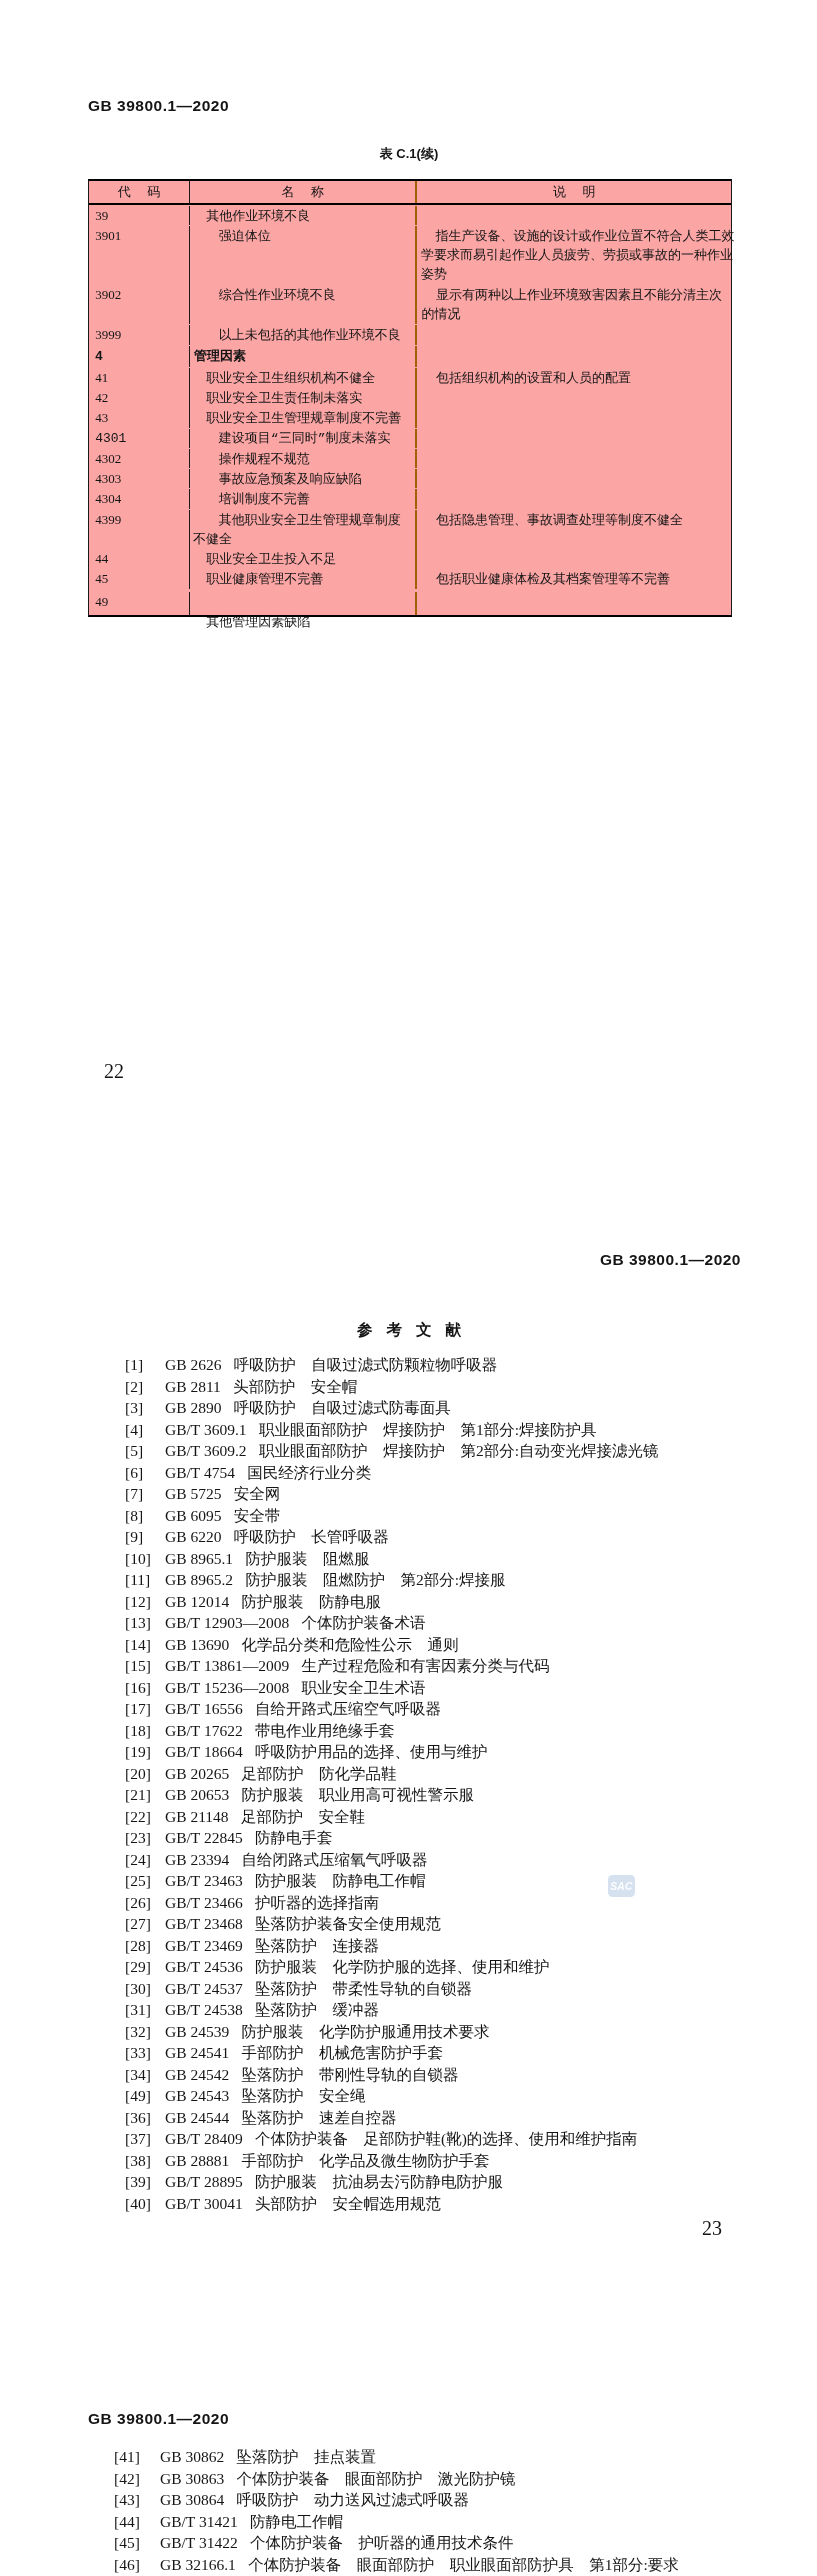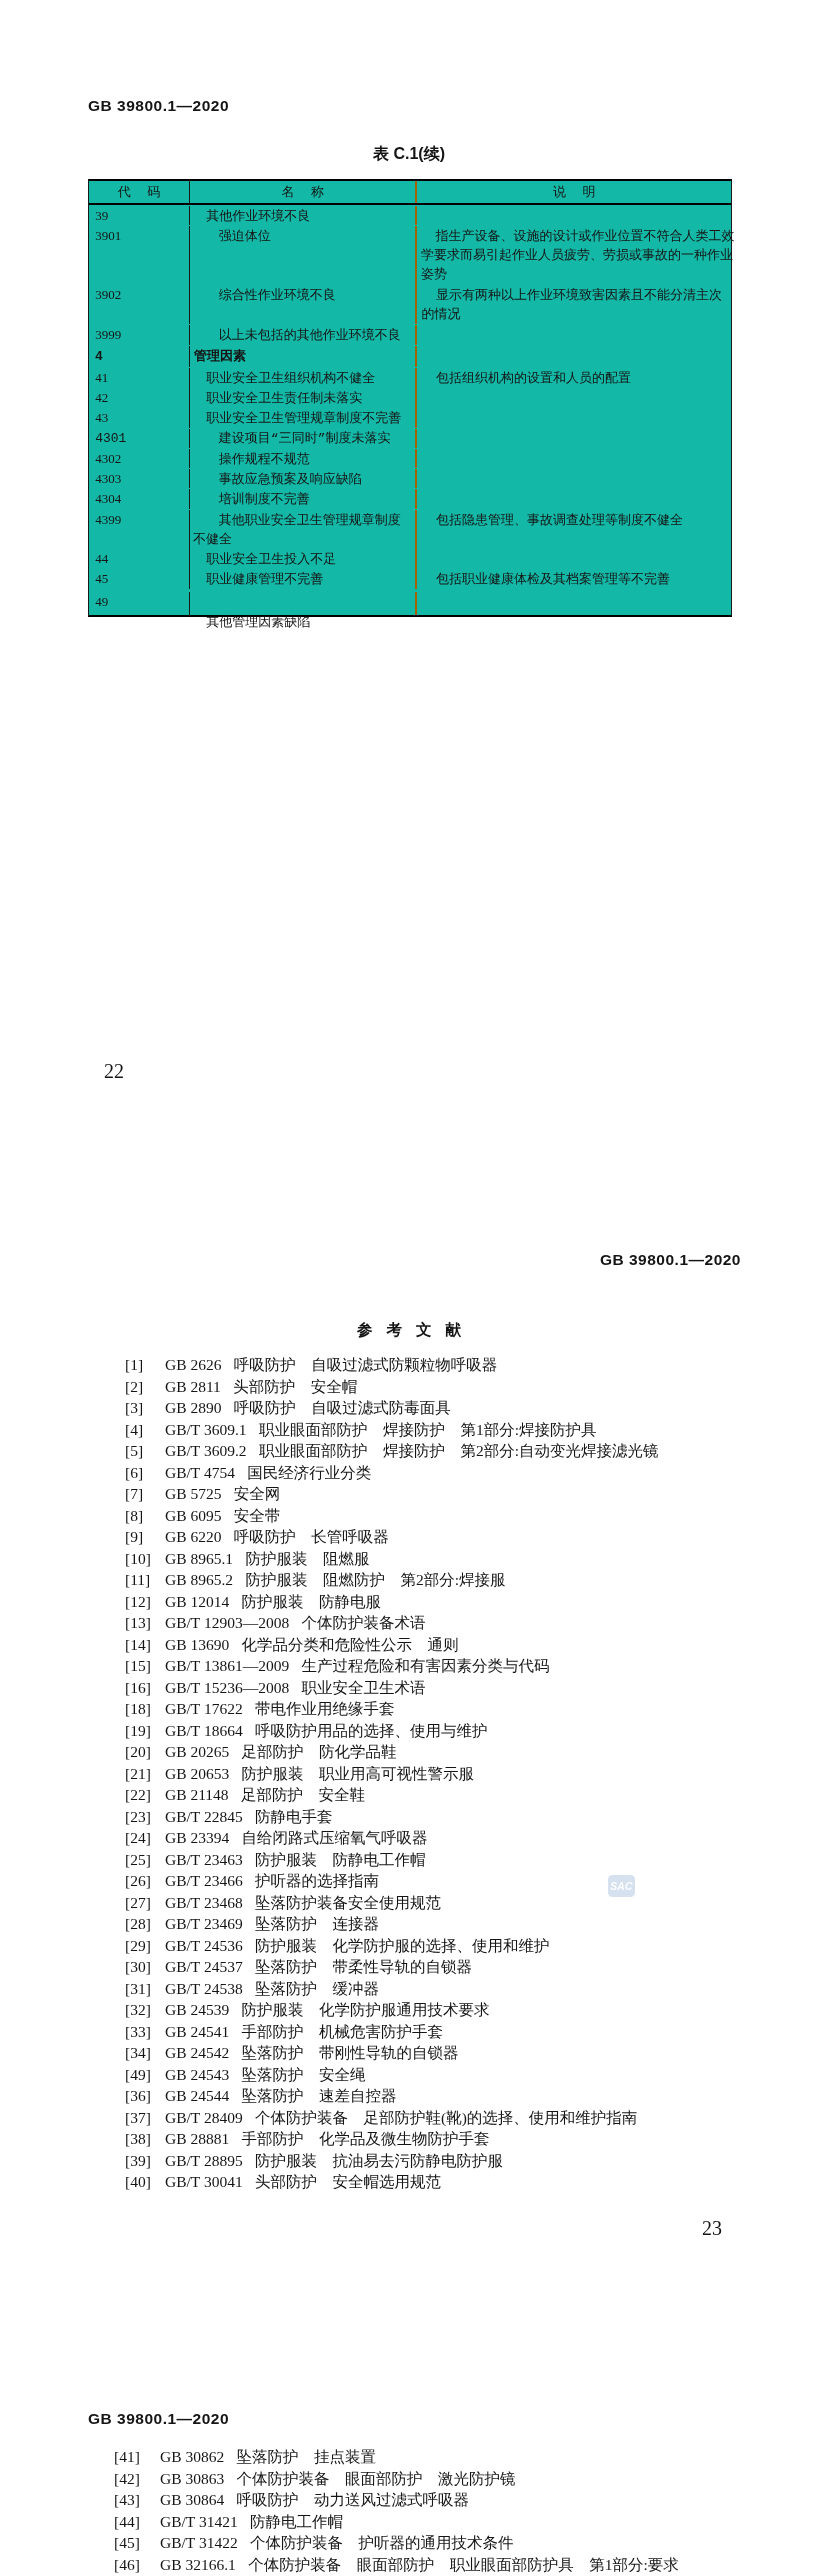--- a/index.html
+++ b/index.html
@@ -27,31 +27,31 @@
     font-size:20px;
     line-height:20.6px;
     font-family:"Liberation Serif","DejaVu Serif",serif;
   }
   
   .table-title{
     width:818px;
     text-align:center;
     font-family:"Liberation Sans","DejaVu Sans",sans-serif;
     font-weight:bold;
-    font-size:16px;
+    font-size:13px;
     line-height:20.6px;
   }
   .gtable{
     width:644px;
     border-top:2.1px solid #000;
     border-bottom:2.6px double #000;
     border-left:1px solid #1a1a1a;
     border-right:1px solid #1a1a1a;
     box-sizing:border-box;
-    background:#14b8a6;
+    background:#fca5a5;
   }
   .thead{
     display:flex;
     height:24px;
     border-bottom:2.6px double #000;
     box-sizing:border-box;
   }
   .th{
     display:flex;
     align-items:center;
@@ -299,20 +299,21 @@
       <div class="ref-item" style="height: 21.5px; line-height: 21.5px;"><span class="ref-label" style="width: 40px;">[7]</span><span class="ref-id">GB 5725</span><span class="ref-title">安全网</span></div>
       <div class="ref-item" style="height: 21.5px; line-height: 21.5px;"><span class="ref-label" style="width: 40px;">[8]</span><span class="ref-id">GB 6095</span><span class="ref-title">安全带</span></div>
       <div class="ref-item" style="height: 21.5px; line-height: 21.5px;"><span class="ref-label" style="width: 40px;">[9]</span><span class="ref-id">GB 6220</span><span class="ref-title">呼吸防护　长管呼吸器</span></div>
       <div class="ref-item" style="height: 21.5px; line-height: 21.5px;"><span class="ref-label" style="width: 40px;">[10]</span><span class="ref-id">GB 8965.1</span><span class="ref-title">防护服装　阻燃服</span></div>
       <div class="ref-item" style="height: 21.5px; line-height: 21.5px;"><span class="ref-label" style="width: 40px;">[11]</span><span class="ref-id">GB 8965.2</span><span class="ref-title">防护服装　阻燃防护　第2部分:焊接服</span></div>
       <div class="ref-item" style="height: 21.5px; line-height: 21.5px;"><span class="ref-label" style="width: 40px;">[12]</span><span class="ref-id">GB 12014</span><span class="ref-title">防护服装　防静电服</span></div>
       <div class="ref-item" style="height: 21.5px; line-height: 21.5px;"><span class="ref-label" style="width: 40px;">[13]</span><span class="ref-id">GB/T 12903—2008</span><span class="ref-title">个体防护装备术语</span></div>
       <div class="ref-item" style="height: 21.5px; line-height: 21.5px;"><span class="ref-label" style="width: 40px;">[14]</span><span class="ref-id">GB 13690</span><span class="ref-title">化学品分类和危险性公示　通则</span></div>
       <div class="ref-item" style="height: 21.5px; line-height: 21.5px;"><span class="ref-label" style="width: 40px;">[15]</span><span class="ref-id">GB/T 13861—2009</span><span class="ref-title">生产过程危险和有害因素分类与代码</span></div>
       <div class="ref-item" style="height: 21.5px; line-height: 21.5px;"><span class="ref-label" style="width: 40px;">[16]</span><span class="ref-id">GB/T 15236—2008</span><span class="ref-title">职业安全卫生术语</span></div>
+      <div class="ref-item" style="height: 21.5px; line-height: 21.5px;"><span class="ref-label" style="width: 40px;">[17]</span><span class="ref-id">GB/T 16556</span><span class="ref-title">自给开路式压缩空气呼吸器</span></div>
       <div class="ref-item" style="height: 21.5px; line-height: 21.5px;"><span class="ref-label" style="width: 40px;">[18]</span><span class="ref-id">GB/T 17622</span><span class="ref-title">带电作业用绝缘手套</span></div>
       <div class="ref-item" style="height: 21.5px; line-height: 21.5px;"><span class="ref-label" style="width: 40px;">[19]</span><span class="ref-id">GB/T 18664</span><span class="ref-title">呼吸防护用品的选择、使用与维护</span></div>
       <div class="ref-item" style="height: 21.5px; line-height: 21.5px;"><span class="ref-label" style="width: 40px;">[20]</span><span class="ref-id">GB 20265</span><span class="ref-title">足部防护　防化学品鞋</span></div>
       <div class="ref-item" style="height: 21.5px; line-height: 21.5px;"><span class="ref-label" style="width: 40px;">[21]</span><span class="ref-id">GB 20653</span><span class="ref-title">防护服装　职业用高可视性警示服</span></div>
       <div class="ref-item" style="height: 21.5px; line-height: 21.5px;"><span class="ref-label" style="width: 40px;">[22]</span><span class="ref-id">GB 21148</span><span class="ref-title">足部防护　安全鞋</span></div>
       <div class="ref-item" style="height: 21.5px; line-height: 21.5px;"><span class="ref-label" style="width: 40px;">[23]</span><span class="ref-id">GB/T 22845</span><span class="ref-title">防静电手套</span></div>
       <div class="ref-item" style="height: 21.5px; line-height: 21.5px;"><span class="ref-label" style="width: 40px;">[24]</span><span class="ref-id">GB 23394</span><span class="ref-title">自给闭路式压缩氧气呼吸器</span></div>
       <div class="ref-item" style="height: 21.5px; line-height: 21.5px;"><span class="ref-label" style="width: 40px;">[25]</span><span class="ref-id">GB/T 23463</span><span class="ref-title">防护服装　防静电工作帽</span></div>
       <div class="ref-item" style="height: 21.5px; line-height: 21.5px;"><span class="ref-label" style="width: 40px;">[26]</span><span class="ref-id">GB/T 23466</span><span class="ref-title">护听器的选择指南</span></div>
       <div class="ref-item" style="height: 21.5px; line-height: 21.5px;"><span class="ref-label" style="width: 40px;">[27]</span><span class="ref-id">GB/T 23468</span><span class="ref-title">坠落防护装备安全使用规范</span></div>

